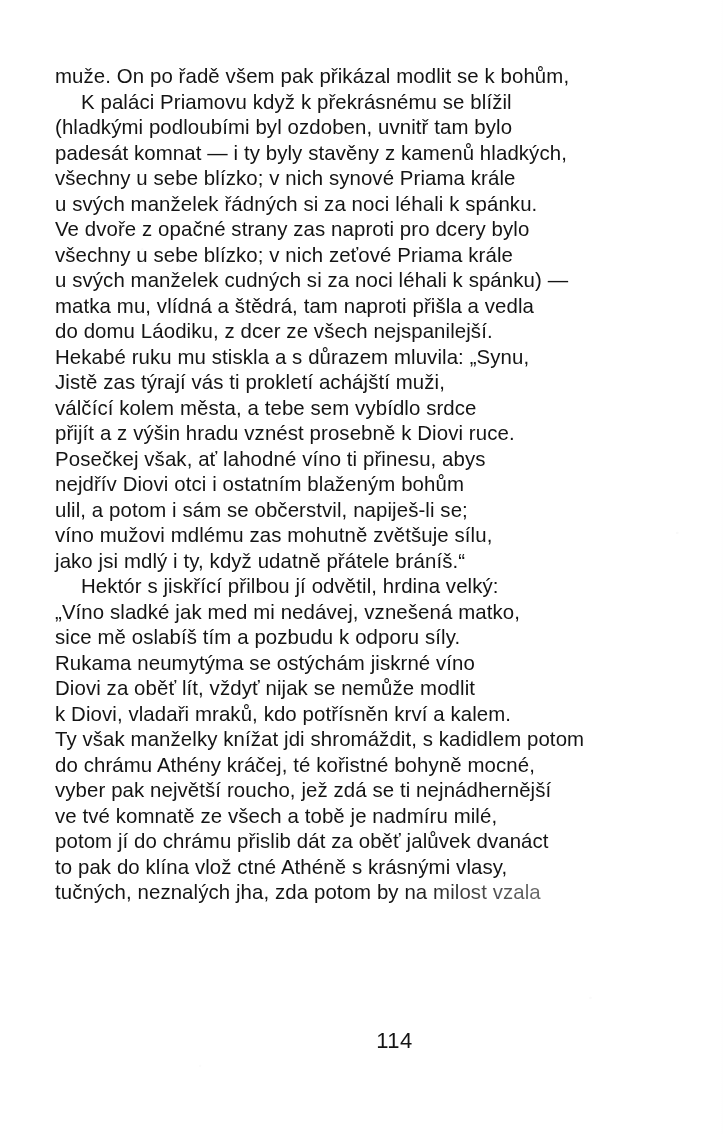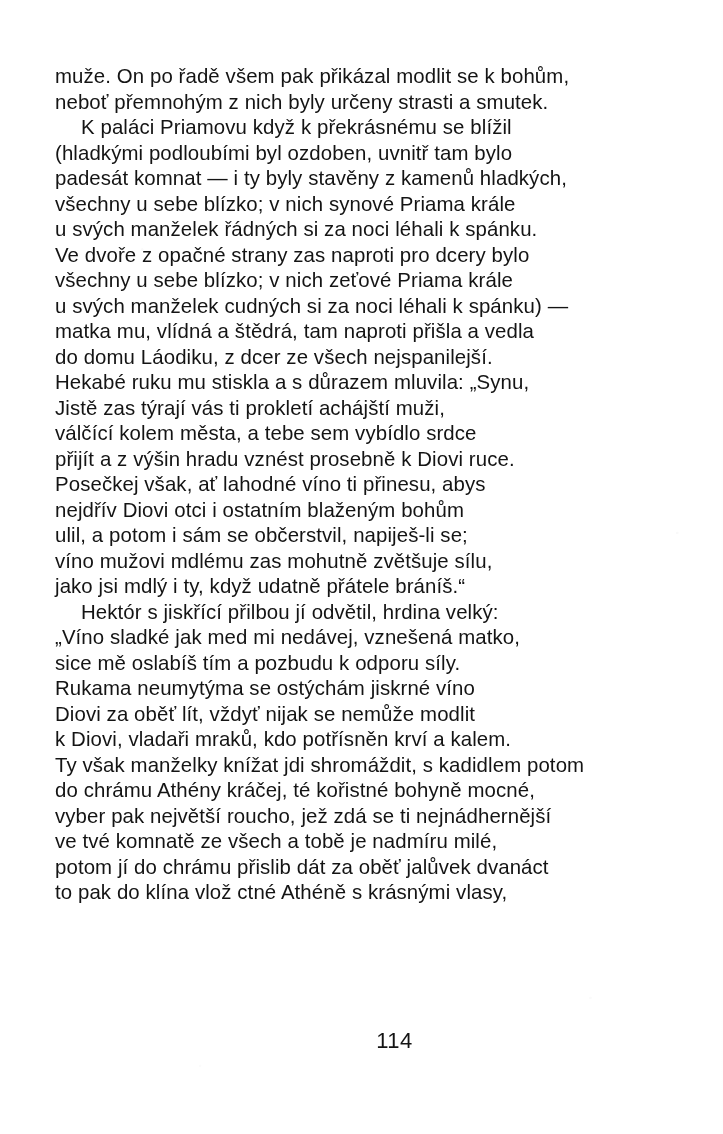--- a/index.html
+++ b/index.html
@@ -107,21 +107,20 @@
 <div class="page">
 
   <div class="paper-grain"></div>
   <div class="page-edge"></div>
 
   <div class="text-block" id="text-body">
       <div class="stanza">
         <div class="stanza">
           <div class="stanza">
             <div class="line">muže. On po řadě všem pak přikázal modlit se k bohům,</div>
-            <div class="line">neboť přemnohým z nich byly určeny strasti a smutek.</div>
           </div>
           <div class="line indent">K paláci Priamovu když k překrásnému se blížil</div>
           <div class="line">(hladkými podloubími byl ozdoben, uvnitř tam bylo</div>
           <div class="line">padesát komnat — i ty byly stavěny z kamenů hladkých,</div>
           <div class="line">všechny u sebe blízko; v nich synové Priama krále</div>
           <div class="line">u svých manželek řádných si za noci léhali k spánku.</div>
           <div class="line">Ve dvoře z opačné strany zas naproti pro dcery bylo</div>
           <div class="line">všechny u sebe blízko; v nich zeťové Priama krále</div>
           <div class="line">u svých manželek cudných si za noci léhali k spánku) —</div>
           <div class="line">matka mu, vlídná a štědrá, tam naproti přišla a vedla</div>
@@ -141,18 +140,19 @@
         <div class="line">sice mě oslabíš tím a pozbudu k odporu síly.</div>
         <div class="line">Rukama neumytýma se ostýchám jiskrné víno</div>
         <div class="line">Diovi za oběť lít, vždyť nijak se nemůže modlit</div>
         <div class="line">k Diovi, vladaři mraků, kdo potřísněn krví a kalem.</div>
         <div class="line">Ty však manželky knížat jdi shromáždit, s kadidlem potom</div>
         <div class="line">do chrámu Athény kráčej, té kořistné bohyně mocné,</div>
         <div class="line">vyber pak největší roucho, jež zdá se ti nejnádhernější</div>
         <div class="line">ve tvé komnatě ze všech a tobě je nadmíru milé,</div>
         <div class="line">potom jí do chrámu přislib dát za oběť jalůvek dvanáct</div>
         <div class="line">to pak do klína vlož ctné Athéně s krásnými vlasy,</div>
+        <div class="line faded">tučných, neznalých jha, zda potom by na milost vzala</div>
       </div>
     </div>
 
   <div class="folio">114</div>
 
 </div>
 
 </body></html>

